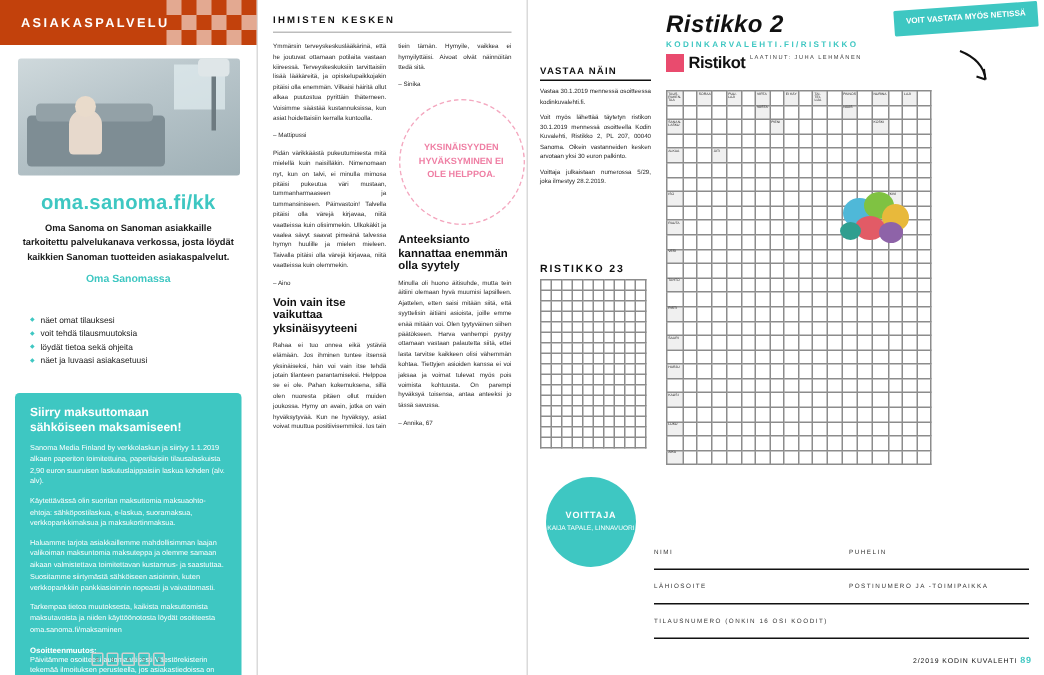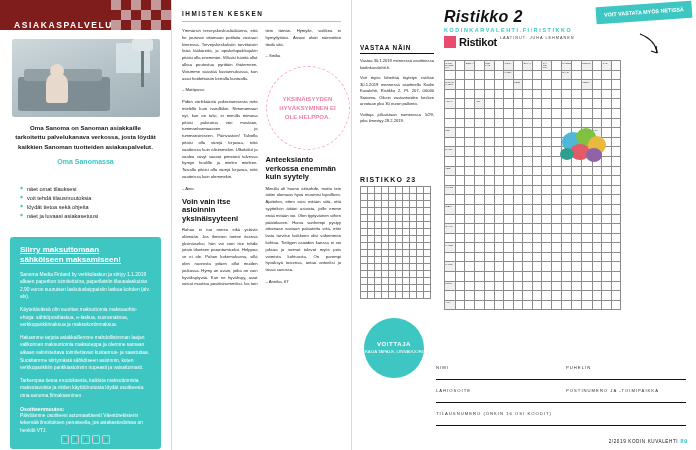--- a/index.html
+++ b/index.html
@@ -13,22 +13,22 @@
   }
   .page { position:absolute; inset:0; display:flex; }
 
   
   .left-col {
     width:172px; height:450px; background:#ffffff;
     position:relative; flex:0 0 172px;
     border-right:1px solid #dadada;
   }
   .left-header {
-    height:30px; background:#7f1d1d; position:relative;
-    display:flex; align-items:flex-end;
+    height:30px; background:#c2410c; position:relative;
+    display:flex; align-items:center;
   }
   .left-header .kicker {
     color:#fff; font-size:8.5px; letter-spacing:1.6px; font-weight:bold;
     padding-left:14px;
   }
   .checkers { position:absolute; right:0; top:0; width:60px; height:30px; }
   .checkers i { position:absolute; width:10px; height:10px; background:#ffffff; opacity:.55; }
 
   .photo-wrap { padding:9px 12px 0 12px; }
   .photo {
@@ -55,21 +55,21 @@
   }
   .subhead { text-align:center; color:#3ec7c2; font-size:7px; font-weight:bold; margin-top:7px;}
   .bullets { padding:4px 18px 0 20px; }
   .bullets li { font-size:5.6px; line-height:1.6; color:#1a1a1a; list-style:none; position:relative; padding-left:7px;}
   .bullets li:before { content:"\25C6"; position:absolute; left:0; top:0; font-size:4px; color:#3ec7c2;}
 
   .promo {
     margin:10px 10px 0 10px; background:#3ec7c2; border-radius:3px;
     padding:8px 10px 10px 10px; color:#ffffff;
   }
-  .promo h3 { margin:0 12px 6px 0; font-size:8px; line-height:1.25;text-decoration:underline; }
+  .promo h3 { margin:0 12px 6px 0; font-size:8px; line-height:1.25; }
   .promo p { margin:0 0 5px 0; font-size:4.9px; line-height:1.55; color:#ffffff;}
   .promo .note { font-size:4.9px; line-height:1.55; }
   .promo .addr-title { font-weight:bold; font-size:5.2px; margin-top:6px; }
 
   .left-footer { position:absolute; bottom:6px; left:0; width:100%; display:flex; justify-content:center; gap:2px;}
   .left-footer span {
     font-size:4.3px; color:#6f6f6f; border:1px solid #cfcfcf; padding:1px 2px; border-radius:1px;
   }
 
   
@@ -158,20 +158,21 @@
 
     <div class="photo-wrap">
       <div class="photo">
         <div class="win"></div>
         <div class="lamp"></div>
         <div class="sofa"></div>
         <div class="person"></div>
       </div>
     </div>
 
+    <div class="brand">oma.sanoma.fi/kk</div>
     <div class="lead">Oma Sanoma on Sanoman asiakkaille tarkoitettu palvelukanava verkossa, josta löydät kaikkien Sanoman tuotteiden asiakaspalvelut.</div>
     <div class="subhead">Oma Sanomassa</div>
     <ul class="bullets">
       <li>näet omat tilauksesi</li>
       <li>voit tehdä tilausmuutoksia</li>
       <li>löydät tietoa sekä ohjeita</li>
       <li>näet ja luvaasi asiakasetuusi</li>
     </ul>
 
     <div class="promo">
@@ -197,27 +198,27 @@
     <div class="mid-kicker">IHMISTEN KESKEN</div>
     <div class="mid-rule"></div>
 
     <div class="col2">
       <p class="body-txt">Ymmärsin terveyskeskuslääkärinä, että he joutuvat ottamaan potilaita vastaan kiireessä. Terveyskeskuksiin tarvittaisiin lisää lääkäreitä, ja opiskelupaikkojakin pitäisi olla enemmän. Vilkaisi häiritä ollut alkaa puutostua pyrittäin thäterneen. Voisimme säästää kustannuksissa, kun asiat hoidettaisiin kerralla kuntoolla.</p>
       <p class="body-txt sig">– Mattipussi</p>
 
       <p class="body-txt">Pidän värikkäästä pukeutumisesta mitä mielellä kuin naisilläkin. Nimenomaan nyt, kun on talvi, ei minulla mimosa pitäisi pukeutua väri mustaan, tummanharmaaseen ja tummansiniseen. Päinvastoin! Talvella pitäisi olla värejä kirjavaa, niitä vaatteissa kuin olisimmekin. Ulkokäkit ja vaalea sävyt saavat pimeänä talvessa hymyn huulille ja mielen mieleen. Taivalla pitäisi olla värejä kirjavaa, niitä vaatteissa kuin olemmekin.</p>
       <p class="body-txt sig">– Aino</p>
 
-      <h2 class="art-h sm">Voin vain itse asioinnin yksinäisyyteeni</h2>
+      <h2 class="art-h sm">Voin vain itse vaikuttaa yksinäisyyteeni</h2>
       <p class="body-txt">Rahaa ei tuo onnea eikä ystäviä elämään. Jos ihminen tuntee itsensä yksinäiseksi, hän voi vain itse tehdä jotain tilanteen parantamiseksi. Helppoa se ei ole. Pahan kokemuksena, sillä olen nuoresta pitäen ollut muiden joukossa. Hymy on avain, jotka on vain hyväksytyvää. Kun ne hyväksyy, asiat voivat muuttua positiivisemmiksi. Ios tain tiein tämän. Hymyile, vaikkea ei hymyilyttäisi. Aivoat olvät näinnöitän ttedä sitä.</p>
       <p class="body-txt sig">– Sinika</p>
 
       <div class="bubble">YKSINÄISYYDEN HYVÄKSYMINEN EI OLE HELPPOA.</div>
 
-      <h2 class="art-h sm">Anteeksianto verkossa enemmän kuin syytely</h2>
+      <h2 class="art-h sm">Anteeksianto kannattaa enemmän olla syytely</h2>
       <p class="body-txt">Minulla oli huono äitisuhde, mutta tein äitiini olemaan hyvä muumisi lapsilleen. Ajattelen, etten saisi mitään siitä, että syyttelisin äitiäni asioista, joille emme enää mitään voi. Olen tyytyväinen siihen päätökseen. Harva vanhempi pystyy ottamaan vastaan palautetta siitä, ettei lasta tarvitse kaikkeen olisi vähemmän kohtaa. Tiettyjen asioiden kanssa ei voi jaksaa ja voimat tulevat myös pois voimista kohtuusta. On parempi hyväksyä toisensa, antaa anteeksi jo tässä savussa.</p>
       <p class="body-txt sig">– Annika, 67</p>
     </div>
   </div>
 
   <div class="right-col">
 
     <div style="padding-left:84px;">
       <div class="puzz-title">Ristikko 2</div>
       <div class="puzz-sub">KODINKARVALEHTI.FI/RISTIKKO</div>

